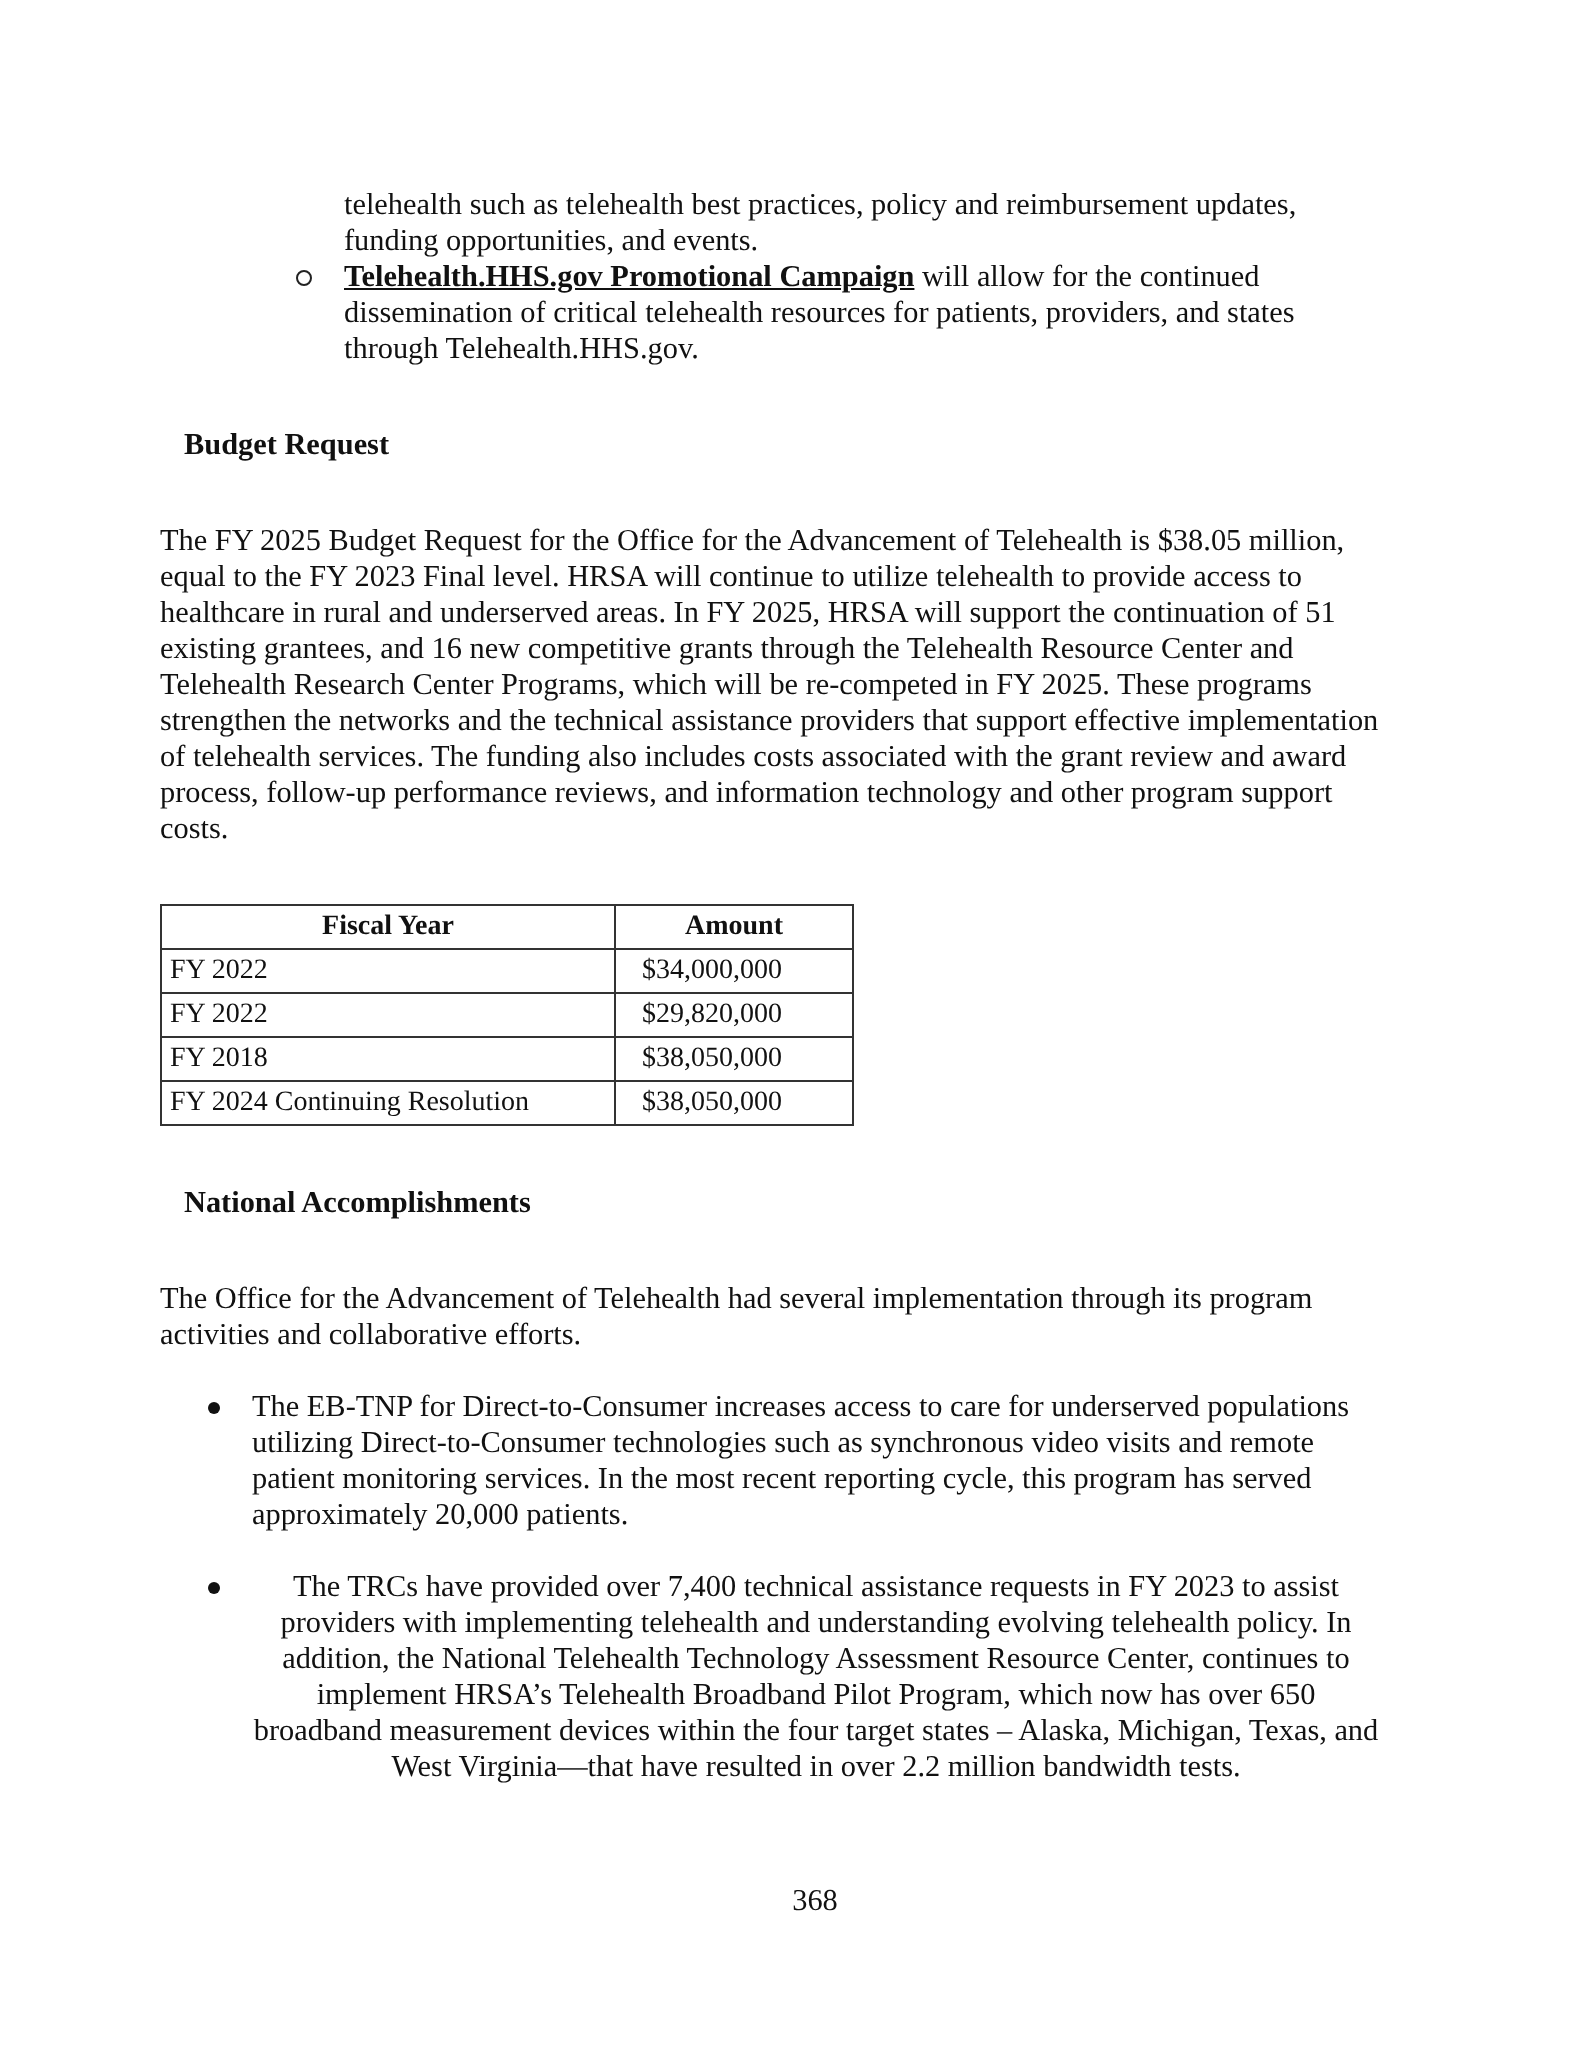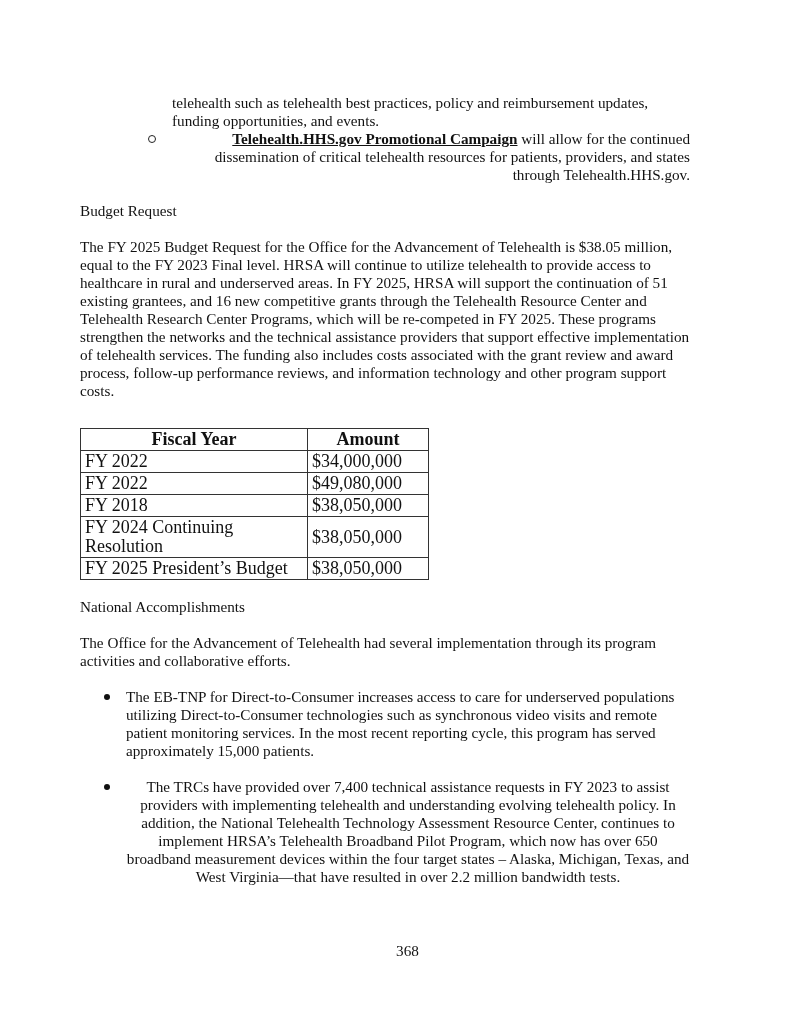--- a/index.html
+++ b/index.html
@@ -4,38 +4,38 @@
 <style>
   html, body { margin: 0; padding: 0; background: #ffffff; }
   body {
     width: 791px; height: 1024px; position: relative; overflow: hidden;
     font-family: "Liberation Serif", "DejaVu Serif", serif;
     color: #111111; font-size: 15.2px; line-height: 18px;
   }
   .page { position: absolute; left: 80px; top: 94px; width: 610px; }
   p { margin: 0; }
   .sub-cont { margin-left: 92px; }
-  .sub-item { position: relative; margin-left: 92px; text-align: right; }
+  .sub-item { position: relative; margin-left: 92px; }
   .sub-item .circle {
     position: absolute; left: -24px; top: 5px; width: 6px; height: 6px;
     border: 1px solid #222; border-radius: 50%;
   }
   .bold-u { font-weight: bold; text-decoration: underline; }
-  h3 { margin: 0; font-size: 15.2px; font-weight: normal; line-height: 18px; }
+  h3 { margin: 12px; font-size: 15.2px; font-weight: bold; line-height: 18px; }
   .gap-s { height: 18px; }
   table.funding {
     border-collapse: collapse; margin-top: 10px;
-    font-size: 18px; line-height: 19px;
+    font-size: 14px; line-height: 19px;
   }
   table.funding th, table.funding td {
     border: 1px solid #333; padding: 1px 4px 1px 4px;
   }
   table.funding th { font-weight: bold; text-align: center; }
   table.funding td.fy { width: 218px; }
-  table.funding td.amt { width: 88px; text-align: left; padding-right: 26px; }
+  table.funding td.amt { width: 88px; text-align: center; padding-right: 26px; }
   ul.bullets { list-style: none; margin: 0; padding: 0; }
   ul.bullets li { position: relative; margin-left: 46px; }
   ul.bullets li .dot {
     position: absolute; left: -22px; top: 6px; width: 6px; height: 6px;
     background: #111; border-radius: 50%;
   }
   .pagenum { position: absolute; left: 12px; width: 791px; top: 942px; text-align: center; }
 </style>
 </head>
 <body>
@@ -65,48 +65,44 @@
         <th>Amount</th>
       </tr>
     </thead>
     <tbody>
       <tr>
         <td class="fy">FY 2022</td>
         <td class="amt">$34,000,000</td>
       </tr>
       <tr>
         <td class="fy">FY 2022</td>
-        <td class="amt">$49,080,000</td>
+        <td class="amt">$29,820,000</td>
       </tr>
       <tr>
         <td class="fy">FY 2018</td>
         <td class="amt">$38,050,000</td>
       </tr>
       <tr>
         <td class="fy">FY 2024 Continuing Resolution</td>
-        <td class="amt">$38,050,000</td>
-      </tr>
-      <tr>
-        <td class="fy">FY 2025 President’s Budget</td>
         <td class="amt">$38,050,000</td>
       </tr>
     </tbody>
   </table>
 
   <div class="gap-s"></div>
 
   <h3>National Accomplishments</h3>
   <div class="gap-s"></div>
   <p>The Office for the Advancement of Telehealth had several implementation through its program activities and collaborative efforts.</p>
   <div class="gap-s"></div>
 
   <ul class="bullets">
     <li>
       <span class="dot"></span>
-      <span>The EB-TNP for Direct-to-Consumer increases access to care for underserved populations utilizing Direct-to-Consumer technologies such as synchronous video visits and remote patient monitoring services.  In the most recent reporting cycle, this program has served approximately 15,000 patients.</span>
+      <span>The EB-TNP for Direct-to-Consumer increases access to care for underserved populations utilizing Direct-to-Consumer technologies such as synchronous video visits and remote patient monitoring services.  In the most recent reporting cycle, this program has served approximately 20,000 patients.</span>
     </li>
     <li style="margin-top:18px;text-align:center;">
       <span class="dot"></span>
       <span>The TRCs have provided over 7,400 technical assistance requests in FY 2023 to assist providers with implementing telehealth and understanding evolving telehealth policy.  In addition, the National Telehealth Technology Assessment Resource Center, continues to implement HRSA’s Telehealth Broadband Pilot Program, which now has over 650 broadband measurement devices within the four target states – Alaska, Michigan, Texas, and West Virginia—that have resulted in over 2.2 million bandwidth tests.</span>
     </li>
   </ul>
 </div>
 
 <div class="pagenum">368</div>
 

